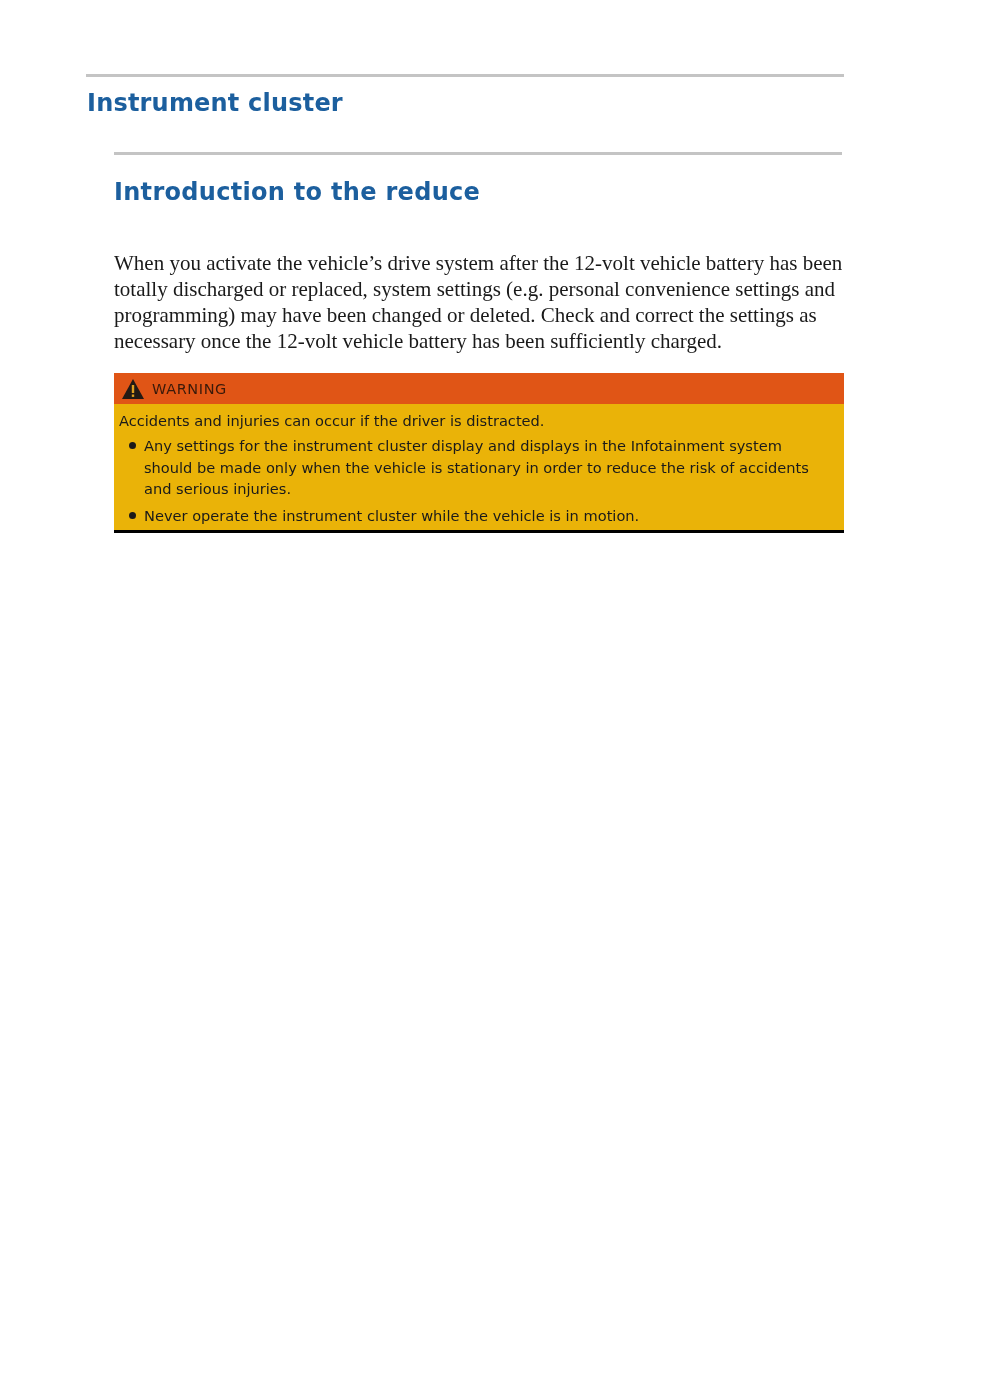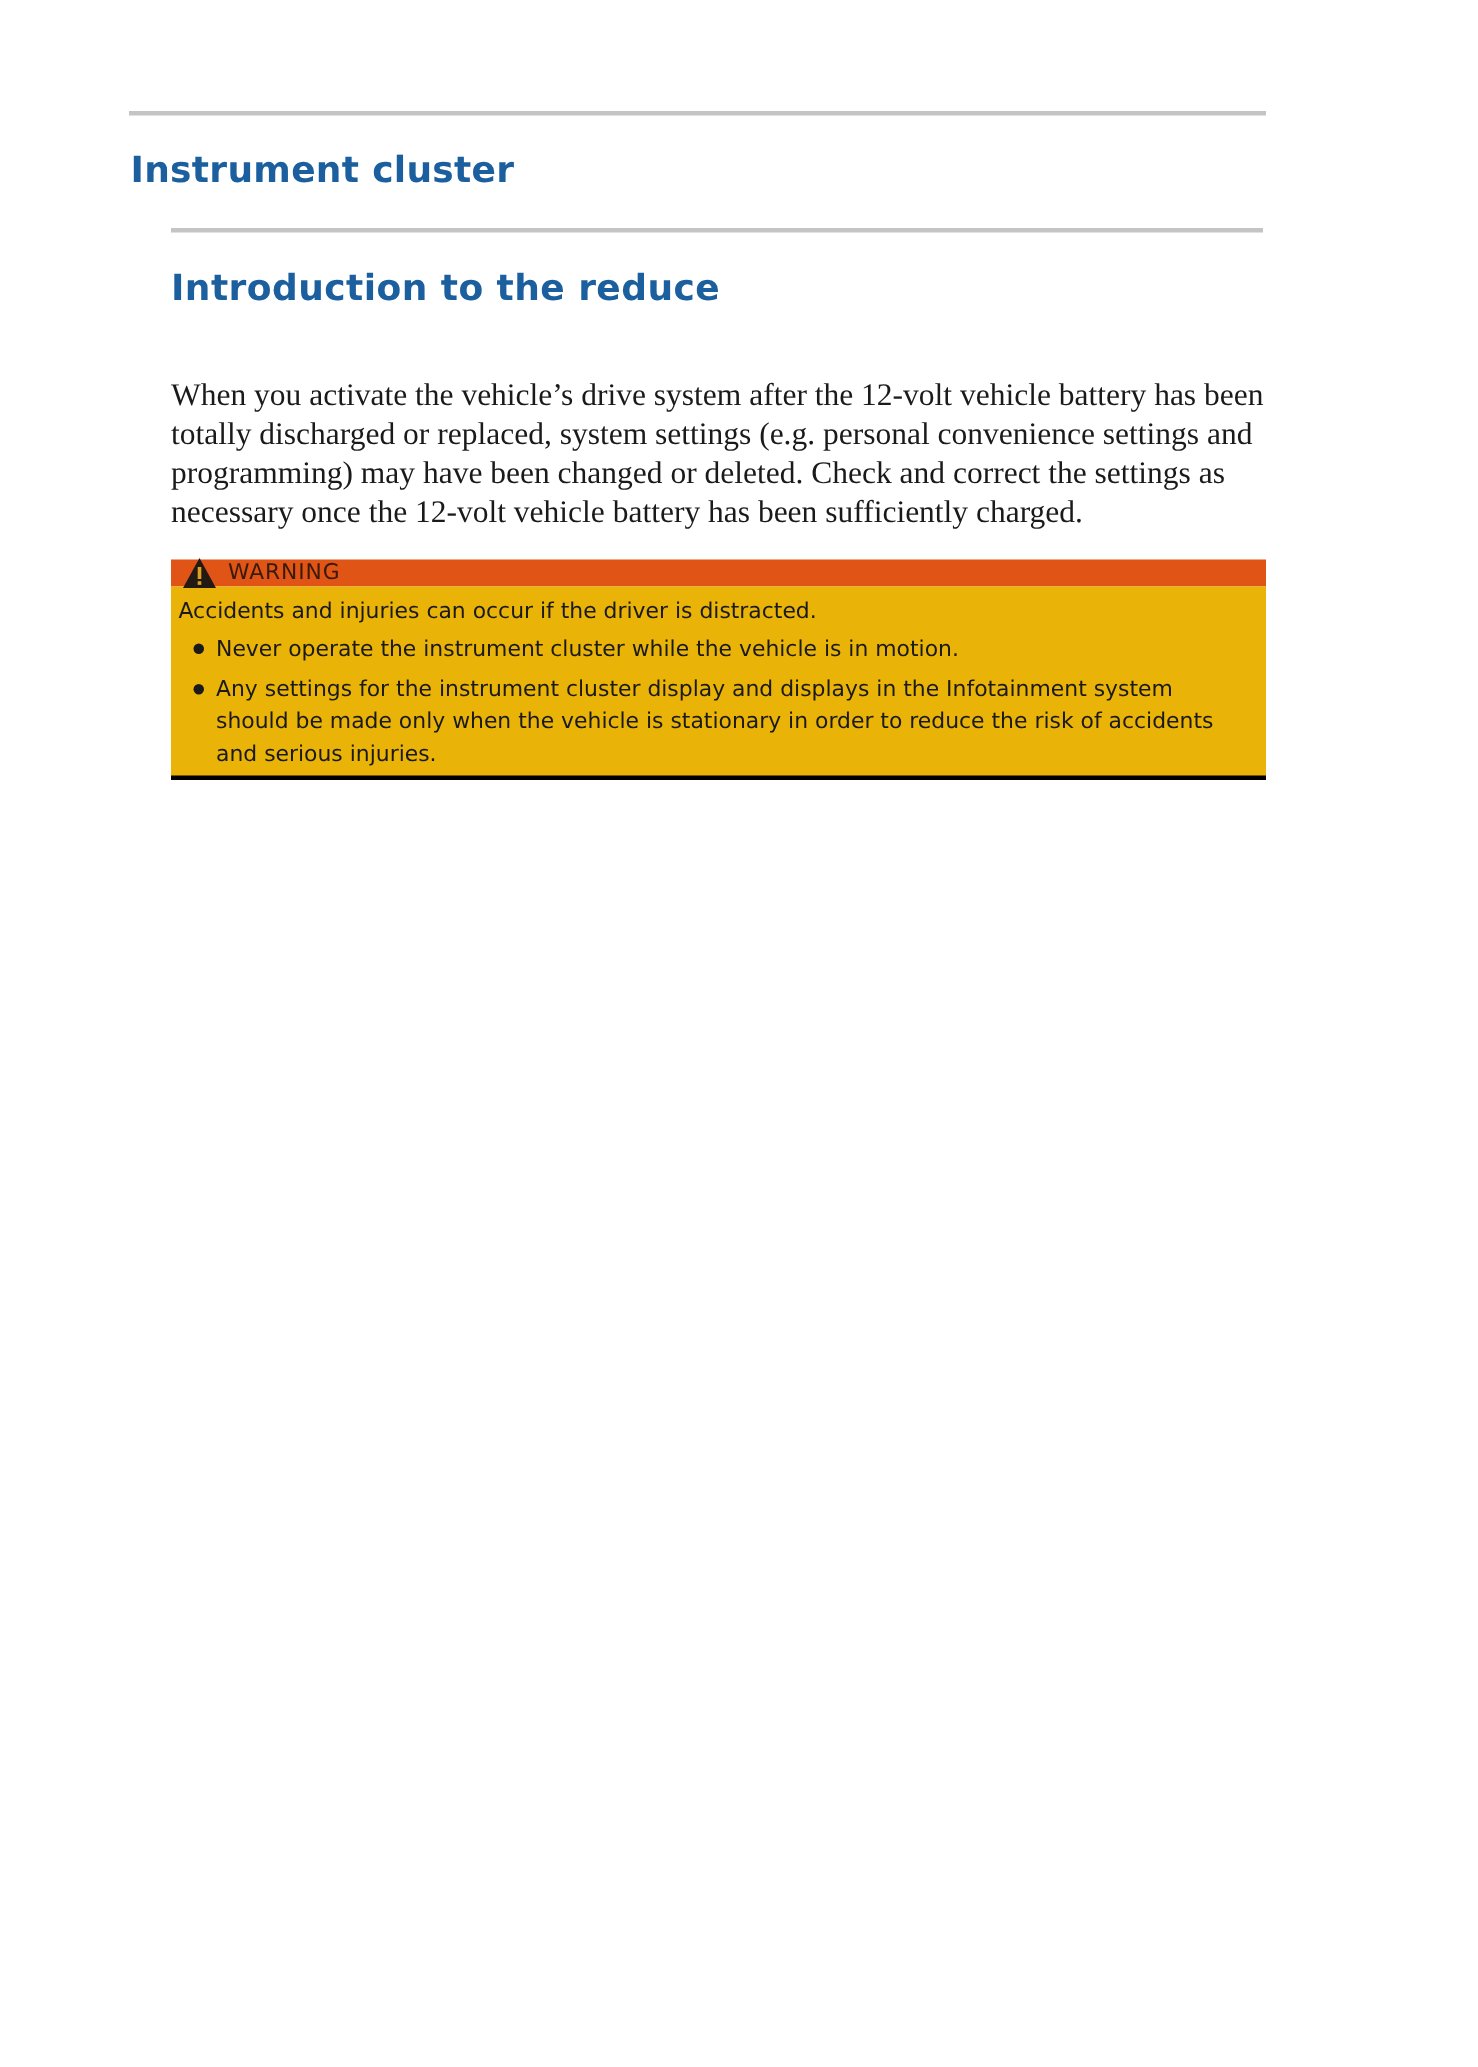--- a/index.html
+++ b/index.html
@@ -19,21 +19,21 @@
       position: absolute;
       left: 86px;
       top: 74px;
       width: 758px;
       height: 3px;
       background: #c4c4c4;
     }
     .h1 {
       position: absolute;
       left: 87px;
-      top: 99px;
+      top: 89px;
       margin: 0;
       font-size: 24px;
       font-weight: bold;
       color: #1c5f9e;
       letter-spacing: 0.2px;
       white-space: nowrap;
       text-align: right;
     }
     .rule-sub {
       position: absolute;
@@ -65,21 +65,21 @@
       color: #1a1a1a;
       font-family: Liberation Serif, serif;
     }
     .warning {
       position: absolute;
       left: 114px;
       top: 373px;
       width: 730px;
     }
     .warning-header {
-      height: 18px;
+      height: 31px;
       background: #e05516;
       display: flex;
       align-items: center;
       padding-left: 7px;
       box-sizing: border-box;
     }
     .warning-icon {
       width: 24px;
       height: 22px;
       margin-right: 7px;
@@ -145,21 +145,21 @@
         <rect x="10.8" y="16.5" width="2.4" height="2.4" fill="#e0a020"></rect>
       </svg>
     </span>
     <span class="warning-label">WARNING</span>
   </div>
   <div class="warning-body">
     <p class="warning-intro">Accidents and injuries can occur if the driver is distracted.</p>
     <ul class="warning-list">
       <li class="warning-item">
         <span class="bullet"></span>
-        <span>Never operate the instrument cluster while the vehicle is in motion.</span>
+        <span>Any settings for the instrument cluster display and displays in the Infotainment system should be made only when the vehicle is stationary in order to reduce the risk of accidents and serious injuries.</span>
       </li>
       <li class="warning-item">
         <span class="bullet"></span>
-        <span>Any settings for the instrument cluster display and displays in the Infotainment system should be made only when the vehicle is stationary in order to reduce the risk of accidents and serious injuries.</span>
+        <span>Never operate the instrument cluster while the vehicle is in motion.</span>
       </li>
     </ul>
   </div>
 </div>
 
 </body></html>

